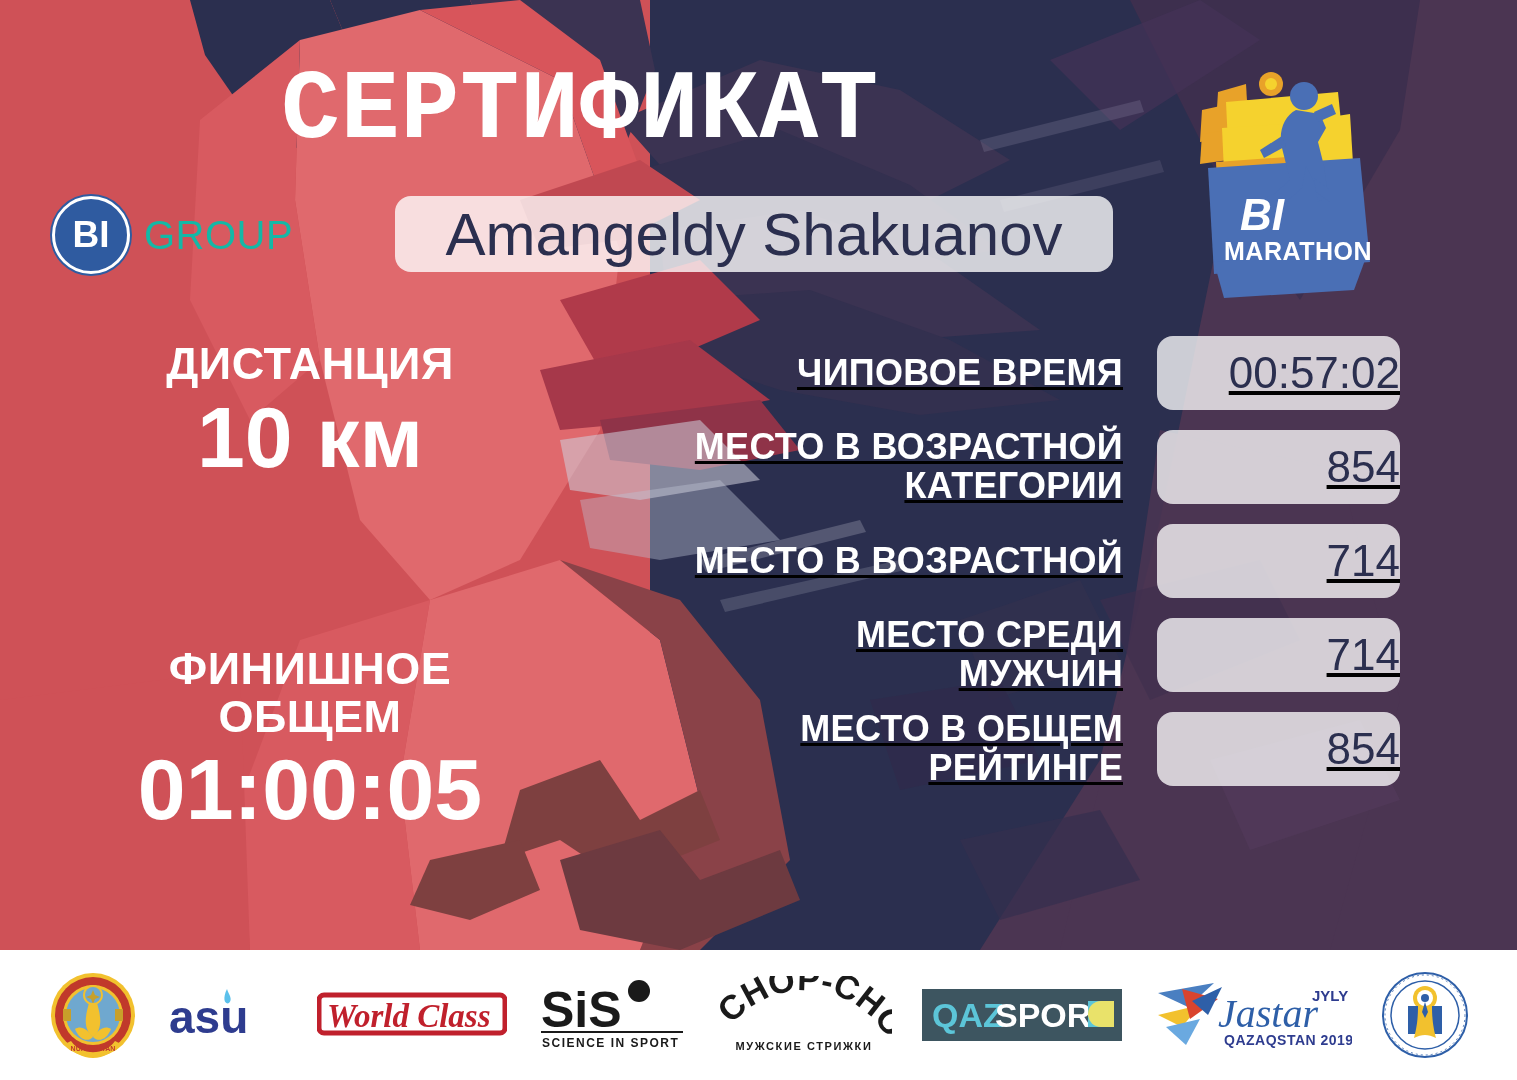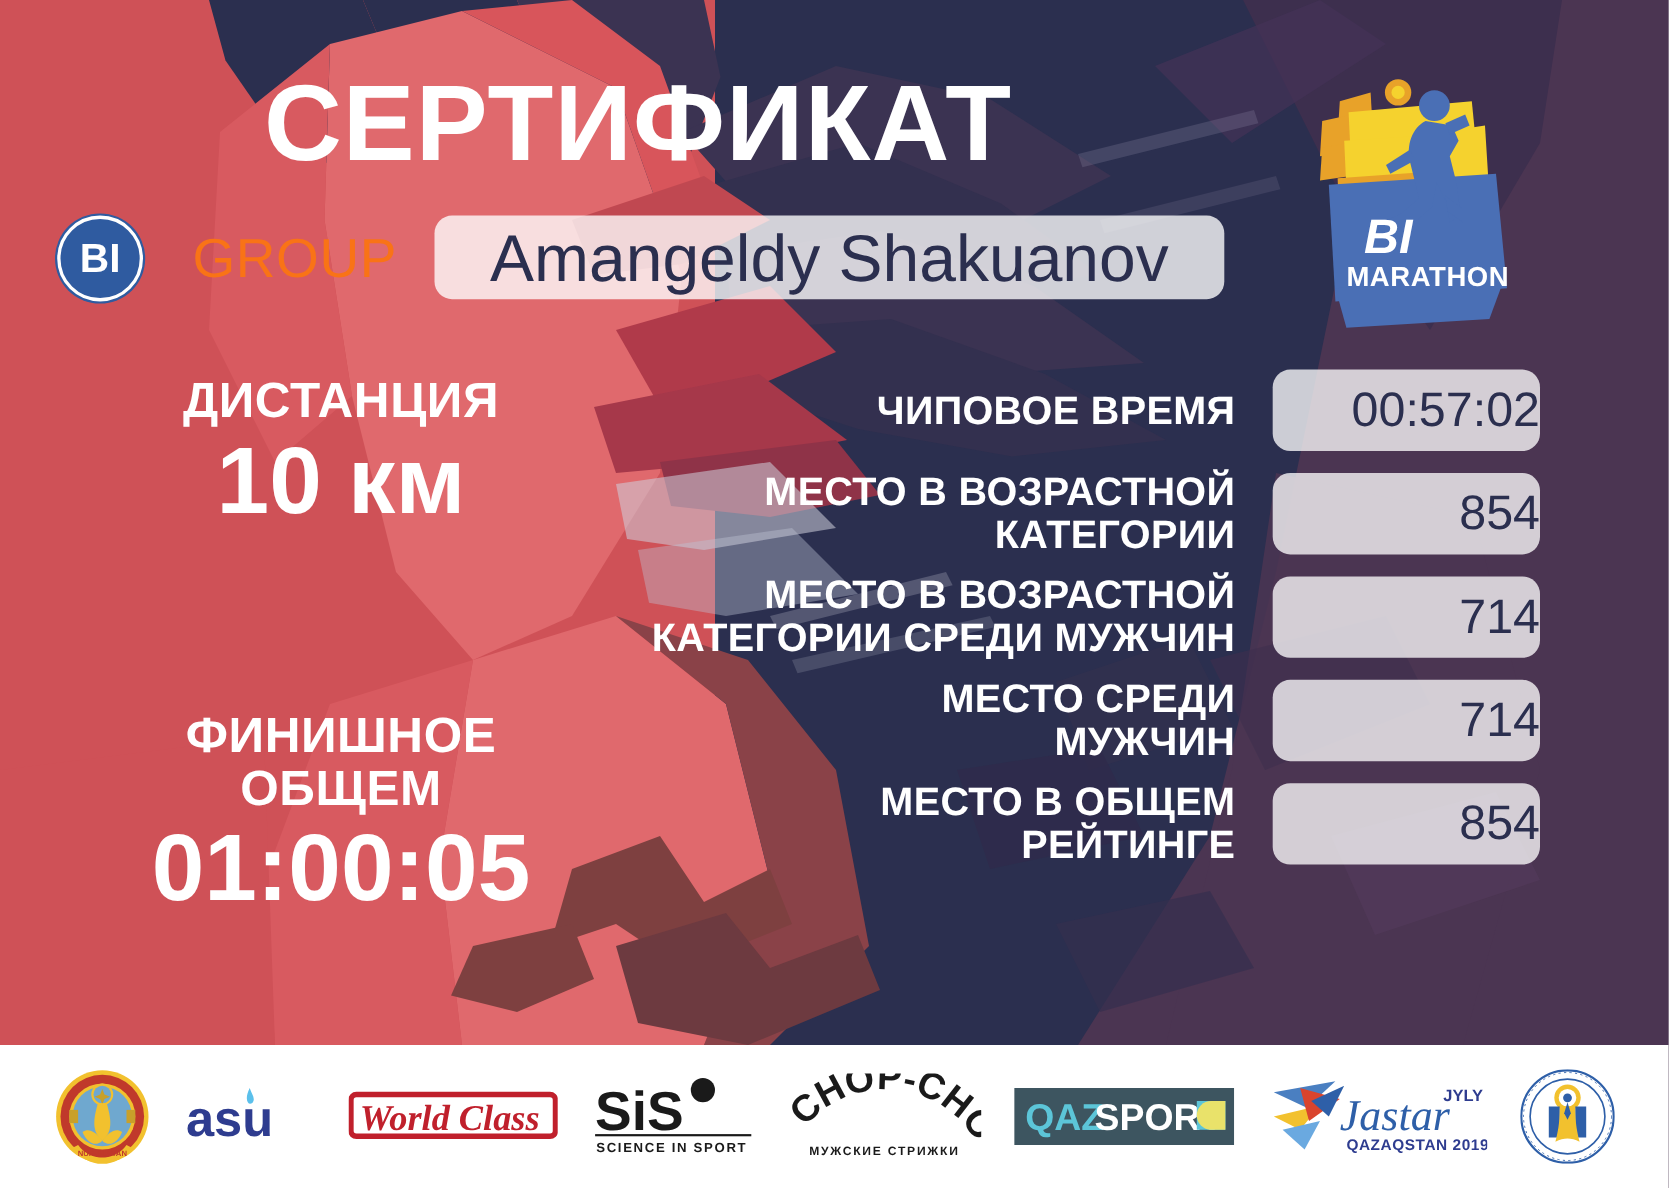--- a/index.html
+++ b/index.html
@@ -57,21 +57,21 @@
     position: absolute;
     left: 0;
     top: 62px;
     width: 1160px;
     text-align: center;
     color: #ffffff;
     font-size: 98px;
     font-weight: bold;
     letter-spacing: 1px;
     line-height: 1;
-    font-family: Liberation Sans, sans-serif;
+    font-family: Liberation Mono, monospace;
   }
 
   .bigroup {
     position: absolute;
     left: 52px;
     top: 196px;
     display: flex;
     align-items: center;
     gap: 14px;
   }
@@ -85,25 +85,24 @@
     display: flex;
     align-items: center;
     justify-content: center;
     color: #ffffff;
     font-size: 37px;
     font-weight: bold;
     letter-spacing: 0px;
     box-sizing: border-box;
   }
   .bigroup-text {
-    color: #f97316;
-    font-size: 50px;
+    color: #14b8a6;
+    font-size: 40px;
     font-weight: normal;
     letter-spacing: 0.5px;
-    margin-left: 31px;
   }
 
   .namebadge {
     position: absolute;
     left: 395px;
     top: 196px;
     width: 718px;
     height: 76px;
     border-radius: 16px;
     background: rgba(255,255,255,0.78);
@@ -166,20 +165,21 @@
     left: 520px;
     top: 336px;
     width: 880px;
   }
   .stat-row {
     display: flex;
     align-items: center;
     justify-content: flex-end;
     margin-bottom: 20px;
     height: 74px;
+    text-decoration: underline;
   }
   .stat-label {
     color: #ffffff;
     font-size: 36px;
     font-weight: bold;
     text-align: right;
     line-height: 1.08;
     letter-spacing: 0.3px;
     padding-right: 34px;
     flex: 1;
@@ -331,21 +331,20 @@
         <div>КАТЕГОРИИ</div>
       </div>
       <div class="stat-pill">
         <span class="stat-value">854</span>
       </div>
     </div>
 
     <div class="stat-row">
       <div class="stat-label">
         <div>МЕСТО В ВОЗРАСТНОЙ</div>
-        <div>КАТЕГОРИИ СРЕДИ МУЖЧИН</div>
       </div>
       <div class="stat-pill">
         <span class="stat-value">714</span>
       </div>
     </div>
 
     <div class="stat-row">
       <div class="stat-label">
         <div>МЕСТО СРЕДИ</div>
         <div>МУЖЧИН</div>

